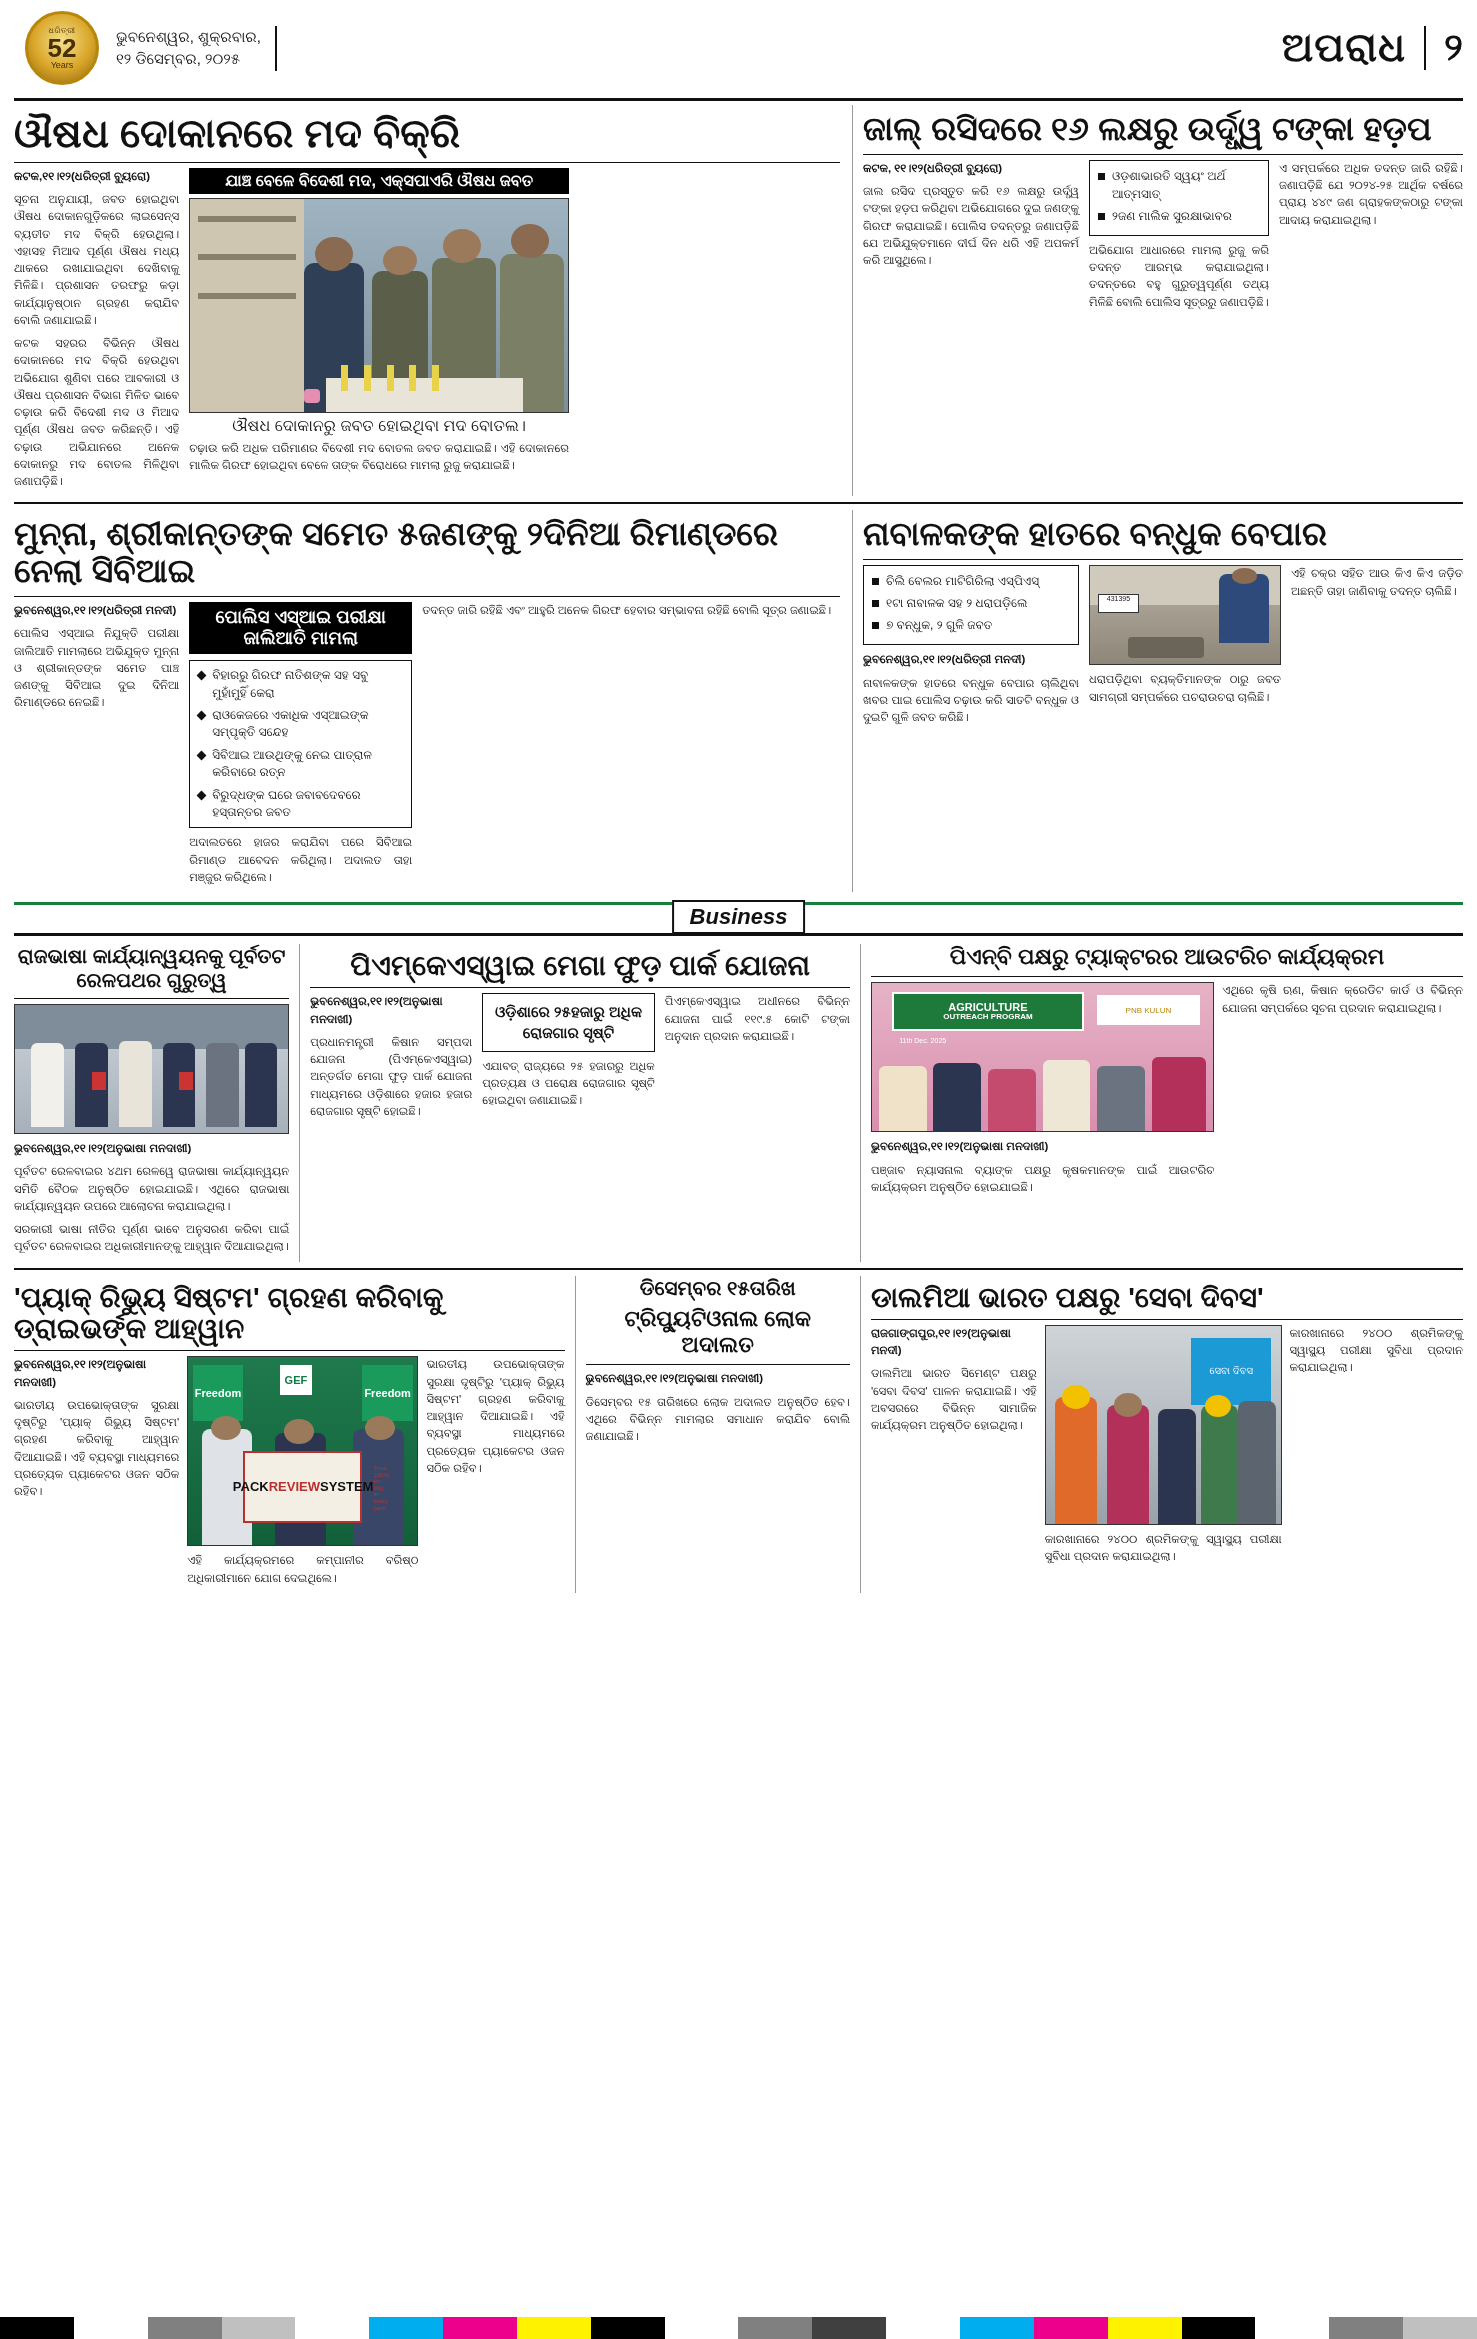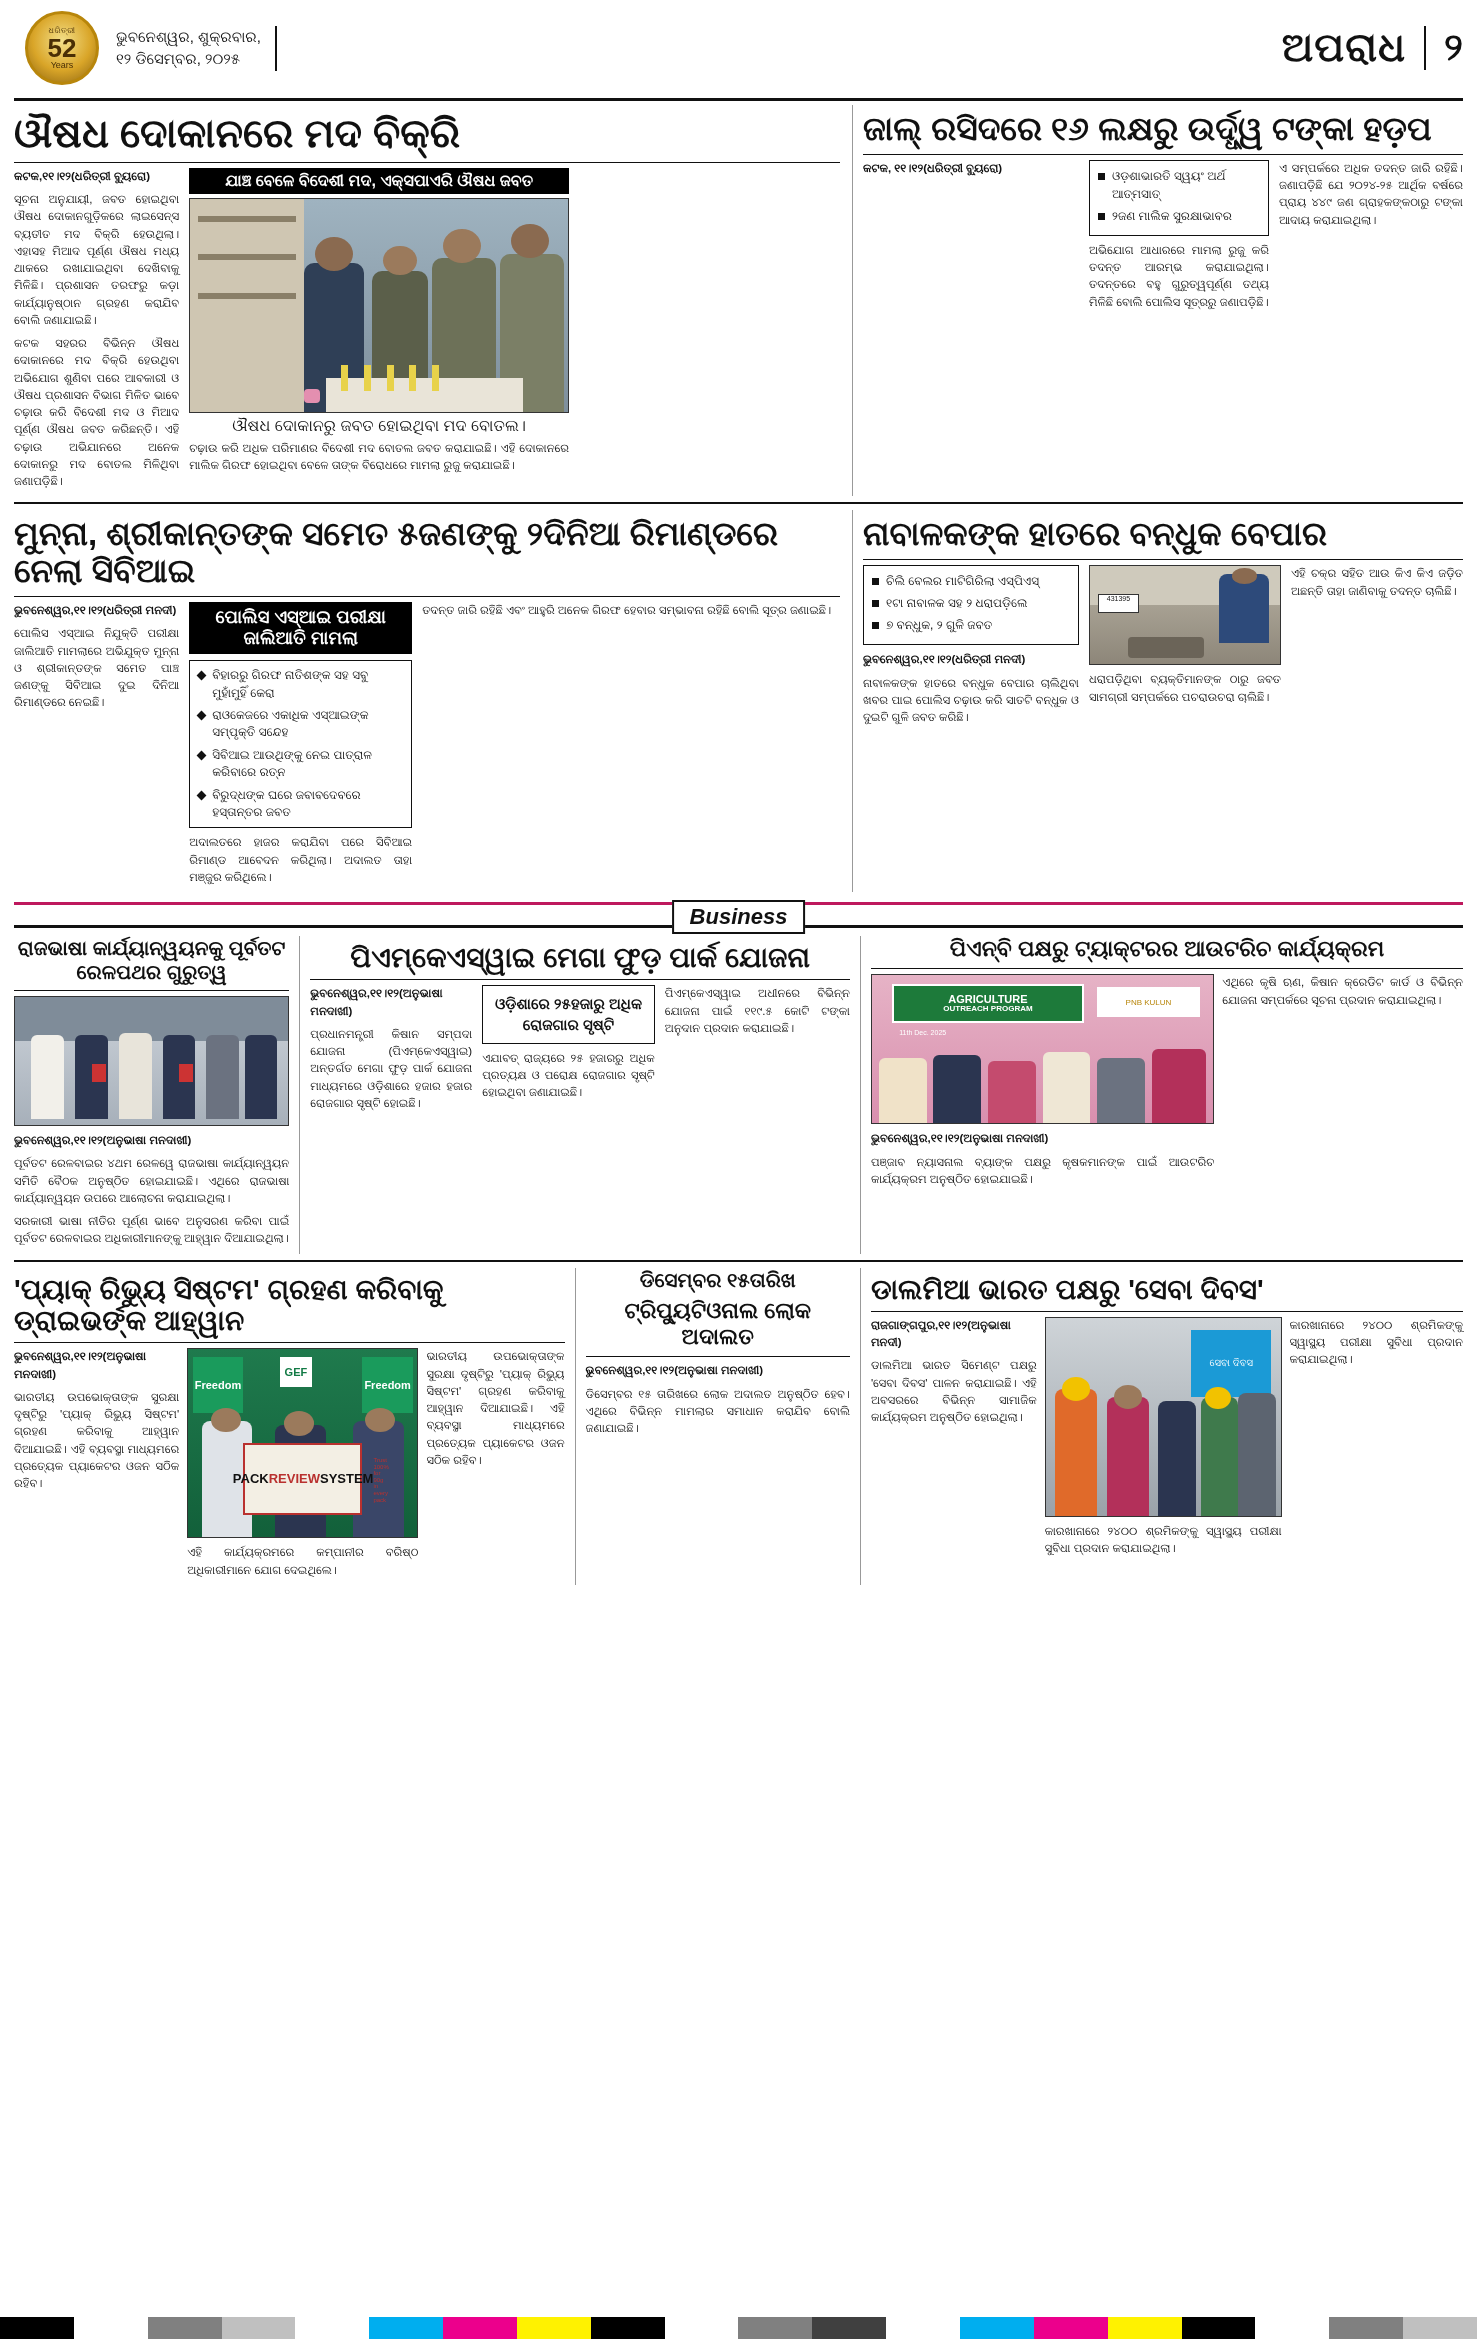--- a/index.html
+++ b/index.html
@@ -141,24 +141,24 @@
   .subhead-box {
     border: 1px solid #111;
     text-align: center;
     font-weight: bold;
     font-size: 15px;
     line-height: 1.35;
     padding: 8px 6px;
     margin-bottom: 6px;
   }
   .business-band {
-    border-top: 3px solid #be185d;
+    border-top: 3px solid #15803d;
     border-bottom: 3px solid #111;
     margin: 10px 0 8px 0;
-    height: 26px;
+    height: 34px;
     position: relative;
   }
   .business-label {
     position: absolute;
     left: 50%;
     transform: translateX(-50%);
     top: -5px;
     background: #fff;
     border: 2px solid #111;
     padding: 2px 16px;
@@ -249,20 +249,21 @@
       </div>
     </div>
 
     <div style="flex:1;" class="vsep">
       <div style="padding-left:10px;">
         <div class="headline sm">ଜାଲ୍ ରସିଦରେ ୧୬ ଲକ୍ଷରୁ ଉର୍ଦ୍ଧ୍ୱ ଟଙ୍କା ହଡ଼ପ</div>
         <div class="thin-rule"></div>
         <div class="cols">
           <div class="col" style="flex:0 0 36%;">
             <p class="byline">କଟକ, ୧୧।୧୨(ଧରିତ୍ରୀ ବ୍ୟୁରୋ)</p>
+            <p>ଜାଲ ରସିଦ ପ୍ରସ୍ତୁତ କରି ୧୬ ଲକ୍ଷରୁ ଉର୍ଦ୍ଧ୍ୱ ଟଙ୍କା ହଡ଼ପ କରିଥିବା ଅଭିଯୋଗରେ ଦୁଇ ଜଣଙ୍କୁ ଗିରଫ କରାଯାଇଛି। ପୋଲିସ ତଦନ୍ତରୁ ଜଣାପଡ଼ିଛି ଯେ ଅଭିଯୁକ୍ତମାନେ ଦୀର୍ଘ ଦିନ ଧରି ଏହି ଅପକର୍ମ କରି ଆସୁଥିଲେ।</p>
           </div>
           <div style="flex:0 0 30%;">
             <div class="box-list">
               <div>ଓଡ଼ଶାଭାରତି ସ୍ୱୟଂ ଅର୍ଥ ଆତ୍ମସାତ୍</div>
               <div>୨ଜଣ ମାଲିକ ସୁରକ୍ଷାଭାବର</div>
             </div>
             <div class="col" style="margin-top:6px;">
               <p>ଅଭିଯୋଗ ଆଧାରରେ ମାମଲା ରୁଜୁ କରି ତଦନ୍ତ ଆରମ୍ଭ କରାଯାଇଥିଲା। ତଦନ୍ତରେ ବହୁ ଗୁରୁତ୍ୱପୂର୍ଣ୍ଣ ତଥ୍ୟ ମିଳିଛି ବୋଲି ପୋଲିସ ସୂତ୍ରରୁ ଜଣାପଡ଼ିଛି।</p>
             </div>
           </div>

